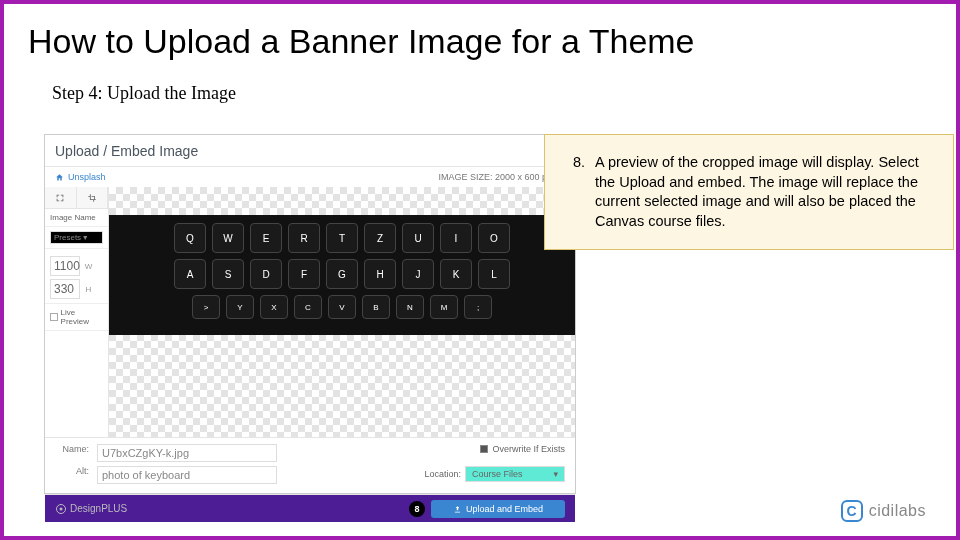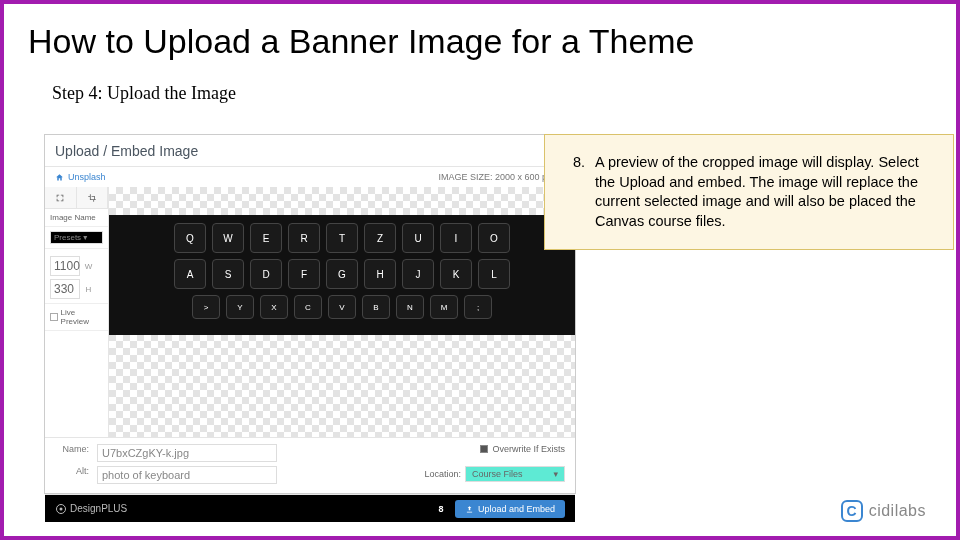--- a/index.html
+++ b/index.html
@@ -32,24 +32,24 @@
 .kb-img{position:absolute;left:0;top:28px;right:0;height:120px;background:#111;padding:8px 10px;display:flex;flex-direction:column;gap:6px}
 .kb-row{display:flex;gap:6px;justify-content:center}
 .key{width:32px;height:30px;background:#1a1a1a;border:1px solid #444;border-radius:4px;color:#fff;font-size:10px;display:flex;align-items:center;justify-content:center;font-weight:500}
 .key.small{width:28px;height:24px;font-size:8px}
 .form-area{border-top:1px solid #e5e5e5;padding:6px 10px;font-size:9px;color:#666}
 .form-row{display:flex;align-items:flex-start;gap:8px;margin-bottom:4px}
 .form-row label{width:34px;text-align:right;color:#777}
 .form-row input.txt{width:180px;border:1px solid #ddd;padding:2px 4px;font-size:11px;color:#888}
 .form-row-right{margin-left:auto;display:flex;align-items:center;gap:4px}
 .loc-sel{border:1px solid #ddd;padding:2px 6px;font-size:9px;color:#666;width:100px;background:#5eead4;display:flex;justify-content:space-between}
-.footer-bar{height:28px;border-top:1px solid #e5e5e5;display:flex;align-items:center;padding:0 10px;gap:6px;background:#000000}
+.footer-bar{height:28px;border-top:1px solid #e5e5e5;display:flex;align-items:center;padding:0 10px;gap:6px;background:#4c1d95}
 .dp-logo{color:#bbb;font-size:10px;display:flex;align-items:center;gap:3px}
 .step-badge{width:16px;height:16px;border-radius:50%;background:#000;color:#fff;font-size:9px;display:flex;align-items:center;justify-content:center;margin-left:auto;font-weight:bold}
-.upload-btn{background:#3b86d1;color:#fff;font-size:9px;padding:4px 10px;border-radius:3px;display:flex;align-items:flex-end;gap:4px}
+.upload-btn{background:#3b86d1;color:#fff;font-size:9px;padding:4px 22px;border-radius:3px;display:flex;align-items:flex-end;gap:4px}
 .callout{position:absolute;left:500px;top:0;width:410px;background:#fdf6e3;border:1px solid #dac26a;padding:18px 16px 18px 22px;font-size:14.5px;line-height:1.35}
 .callout-list{list-style:none}
 .callout-list li{display:flex;gap:10px}
 .callout-num{min-width:18px;text-align:right}
 .brand{position:absolute;right:30px;bottom:14px;display:flex;align-items:center;gap:6px}
 .brand-c{width:22px;height:22px;border:2px solid #3b86d1;border-radius:6px;color:#3b86d1;font-weight:bold;font-size:14px;display:flex;align-items:center;justify-content:center}
 .brand-txt{color:#888;font-size:16px;letter-spacing:.5px}
 </style>
 </head>
 <body>

